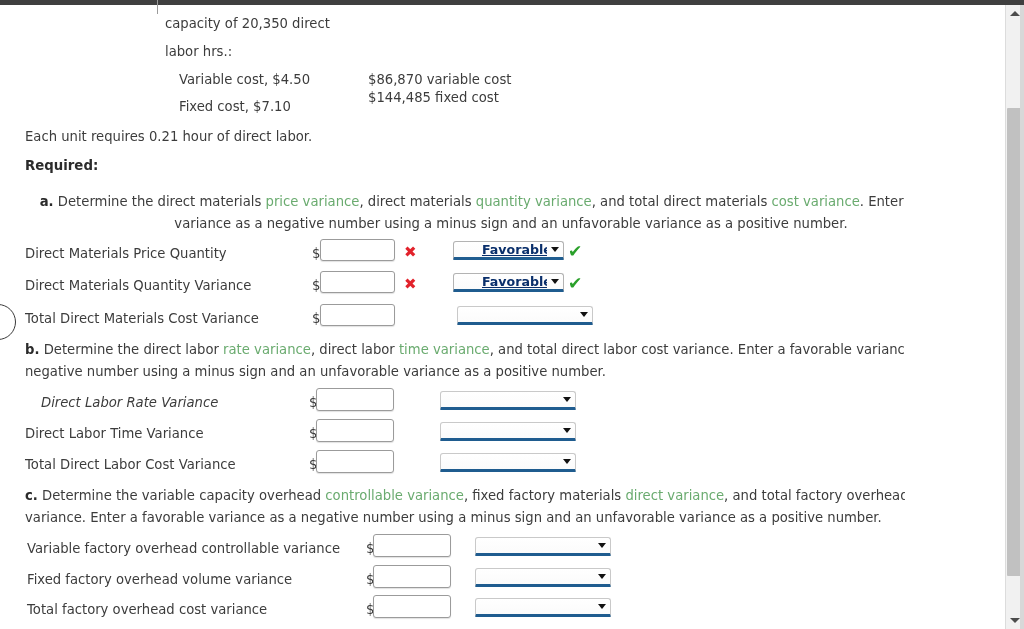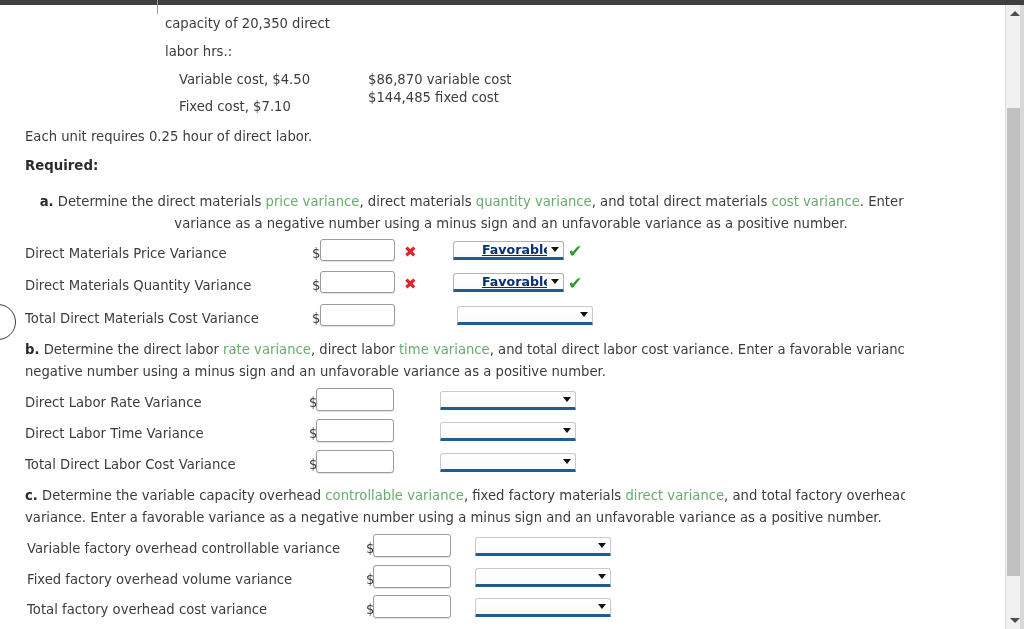--- a/index.html
+++ b/index.html
@@ -230,30 +230,30 @@
 
   <div class="qtext" style="left:165px; top:9px;">capacity of 20,350 direct</div>
   <div class="qtext" style="left:165px; top:37px;">labor hrs.:</div>
 
   <div class="qtext" style="left:179px; top:65px;">Variable cost, $4.50</div>
   <div class="qtext" style="left:368px; top:65px;">$86,870 variable cost</div>
 
   <div class="qtext" style="left:179px; top:92px;">Fixed cost, $7.10</div>
   <div class="qtext" style="left:368px; top:83px;">$144,485 fixed cost</div>
 
-  <div class="qtext" style="left:25px; top:122px;">Each unit requires 0.25 hour of direct labor.</div>
+  <div class="qtext" style="left:25px; top:122px;">Each unit requires 0.21 hour of direct labor.</div>
 
   <div class="sect-required">Required:</div>
 
   <div class="body-para" style="left:25px; top:186px; width:972px;text-align:center;">
     <span class="lead">a.</span>
     <span><span>Determine the direct materials </span><span class="lnk">price variance</span><span>, direct materials </span><span class="lnk">quantity variance</span><span>, and total direct materials </span><span class="lnk">cost variance</span><span>. Enter a favorable variance as a negative number using a minus sign and an unfavorable variance as a positive number.</span></span>
   </div>
 
-  <div class="row-label" style="left:25px; top:241px;">Direct Materials Price Variance</div>
+  <div class="row-label" style="left:25px; top:241px;">Direct Materials Price Quantity</div>
   <div class="dollar" style="left:312px; top:241px;">$</div>
   <input class="txtbox" style="left: 320px; top: 234px; width: 75px; height: 22px;" value="">
   <div class="mark mark-x" style="left:404px; top:240px;">✖</div>
   <div class="sel sel-filled" style="left:453px; top:236px; width:111px; height:19px;">
     <span class="sel-text under">Favorable</span>
     <span class="sel-arrow">
         <i></i>
       </span>
   </div>
   <div class="mark mark-ok" style="left:568px; top:238px;">✔</div>
@@ -278,21 +278,21 @@
     <span class="sel-arrow">
         <i></i>
       </span>
   </div>
 
   <div class="body-para" style="left:25px; top:334px; width:960px;">
     <span class="lead">b.</span>
     <span><span>Determine the direct labor </span><span class="lnk">rate variance</span><span>, direct labor </span><span class="lnk">time variance</span><span>, and total direct labor cost variance. Enter a favorable variance as a negative number using a minus sign and an unfavorable variance as a positive number.</span></span>
   </div>
 
-  <div class="row-label" style="left:25px; top:390px;">Direct Labor Rate Variance</div>
+  <div class="row-label" style="left:41px; top:390px;font-style:italic;">Direct Labor Rate Variance</div>
   <div class="dollar" style="left:309px; top:390px;">$</div>
   <input class="txtbox" style="left: 316px; top: 383px; width: 78px; height: 23px;" value="">
   <div class="sel" style="left:440px; top:386px; width:136px; height:19px;">
     <span class="sel-text"></span>
     <span class="sel-arrow">
         <i></i>
       </span>
   </div>
 
   <div class="row-label" style="left:25px; top:421px;">Direct Labor Time Variance</div>

